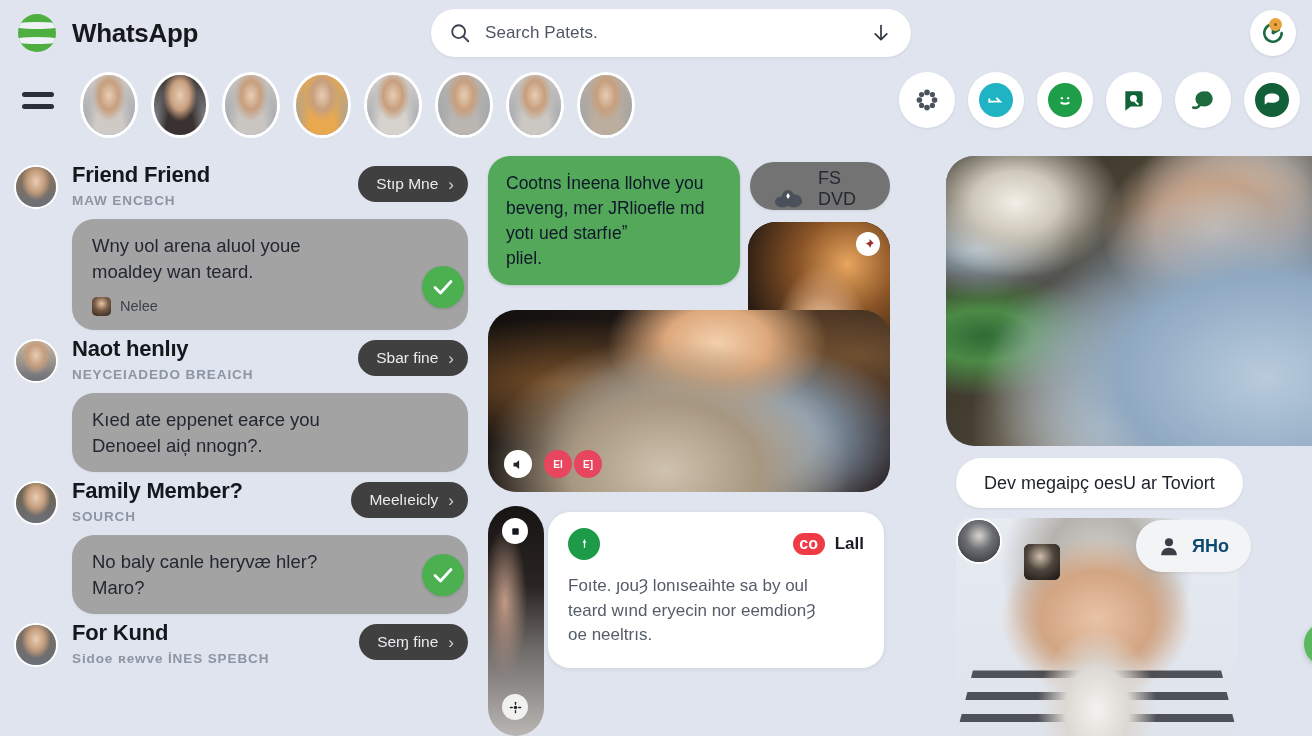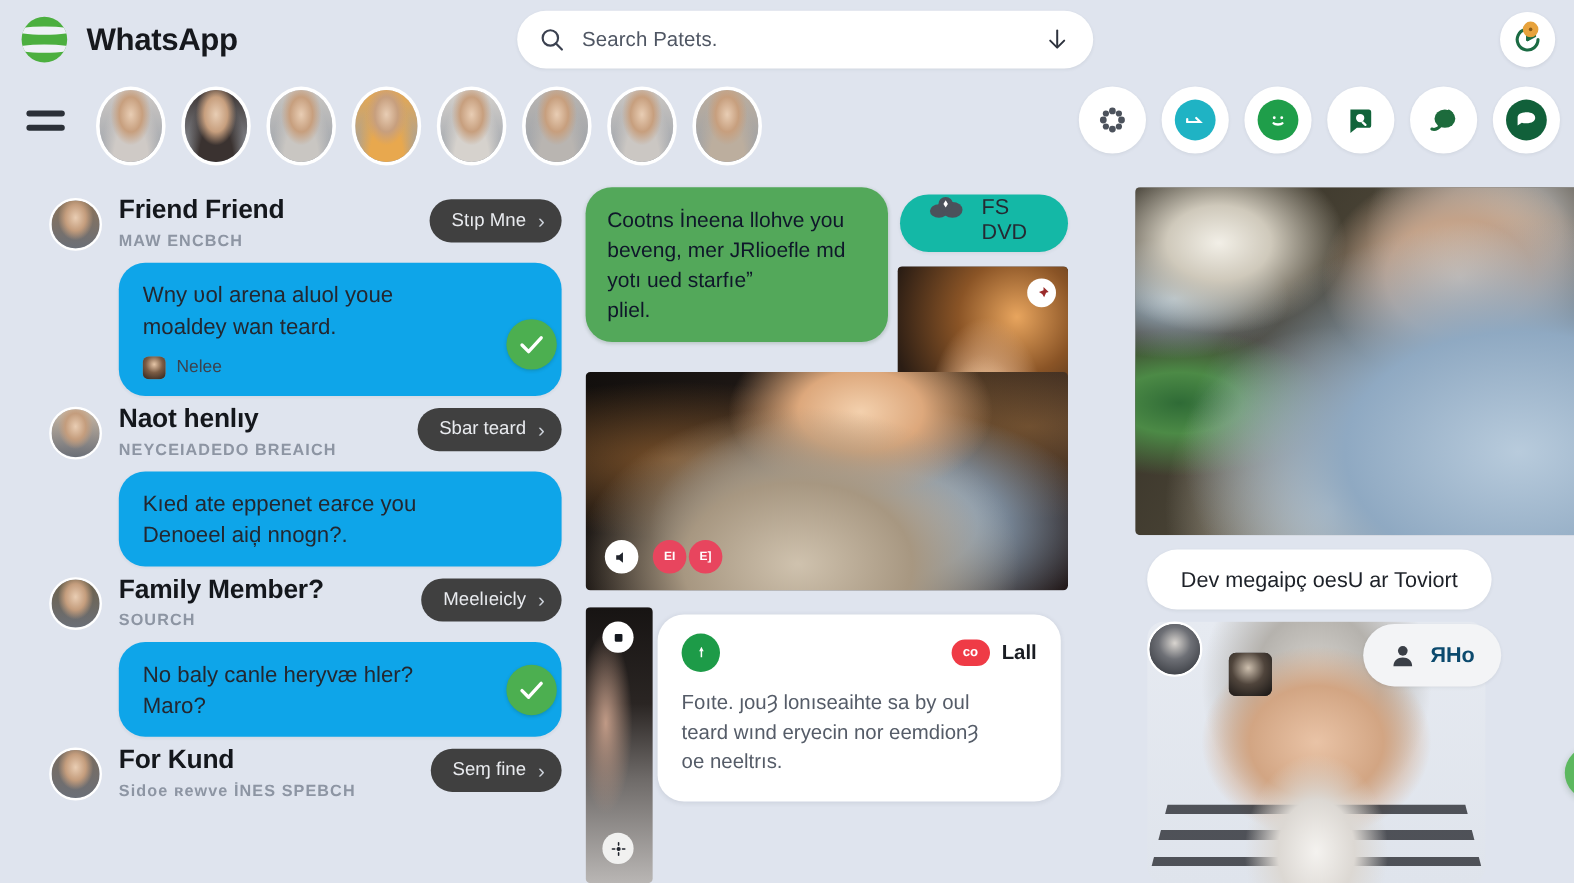--- a/index.html
+++ b/index.html
@@ -78,40 +78,40 @@
   .qi-inner-circle {
     width: 34px; height: 34px; border-radius: 50%;
     display: flex; align-items: center; justify-content: center;
   }
 
   
   .main { position: absolute; left: 0; top: 146px; width: 1312px; height: 590px; }
 
   
   .chatlist { position: absolute; left: 0; top: 0; width: 482px; height: 590px; padding: 10px 0 0 0; }
-  .chat-item { position: relative; padding: 6px 14px 0 14px; margin-left: 27px; }
+  .chat-item { position: relative; padding: 6px 14px 0 14px; }
   .chat-head { display: flex; align-items: flex-start; gap: 14px; }
   .chat-av {
     width: 44px; height: 44px; border-radius: 50%; border: 2px solid #fff;
     overflow: hidden; position: relative; background: #b9c0cc; flex: none; margin-top: 3px;
   }
   .chat-meta { flex: 1; min-width: 0; }
   .chat-name { font-size: 22px; font-weight: 700; color: #14171c; letter-spacing: -0.2px; line-height: 1.15; }
   .chat-sub {
     font-size: 13.5px; font-weight: 600; color: #8d95a3;
     letter-spacing: 0.9px; margin-top: 6px;
   }
   .pill-dark {
     flex: none; height: 36px; border-radius: 20px; background: #404040;
     display: flex; align-items: center; gap: 10px; padding: 0 14px 0 18px;
     color: #e9ebef; font-size: 15.5px; margin-top: 4px;
   }
   .pill-dark .chev { font-size: 17px; color: #cdd2da; line-height: 1; }
   .bubble-in {
-    margin: 10px 0 0 58px; background: #0ea5e9; border-radius: 22px;
+    margin: 10px 0 0 58px; background: #a3a3a3; border-radius: 22px;
     padding: 14px 20px 14px 20px; position: relative; max-width: 400px;
     color: #232730; font-size: 18.5px; line-height: 1.38;
     box-shadow: 0 1px 2px rgba(40,50,70,0.05);
   }
   .bubble-line { white-space: nowrap; overflow: hidden; text-overflow: clip; }
   .bubble-foot { display: flex; align-items: center; gap: 9px; margin-top: 12px; }
   .bubble-foot .mini-av {
     width: 19px; height: 19px; border-radius: 5px; overflow: hidden;
     background: #8d7e72; position: relative; flex: none;
   }
@@ -124,25 +124,25 @@
 
   
   .midcol { position: absolute; left: 482px; top: 0; width: 408px; height: 590px; }
   .bubble-out {
     position: absolute; left: 6px; top: 10px; width: 252px;
     background: #53a85a; border-radius: 22px; padding: 15px 18px;
     color: #0f172a; font-size: 17.5px; line-height: 1.42;
     box-shadow: 0 1px 3px rgba(30,70,35,0.18);
   }
   .pill-white {
-    height: 48px; border-radius: 26px; background: #14b8a6;
-    display: inline-flex; align-items: flex-start; gap: 14px; padding: 0 24px;
+    height: 48px; border-radius: 26px; background: #737373;
+    display: inline-flex; align-items: flex-end; gap: 14px; padding: 0 24px;
     font-size: 18px; color: #252a32; box-shadow: 0 1px 3px rgba(40,50,70,0.08);
   }
-  .photo-card { position: absolute; border-radius: 4px; overflow: hidden; }
+  .photo-card { position: absolute; border-radius: 28px; overflow: hidden; }
   .badge-round {
     position: absolute; border-radius: 50%;
     display: flex; align-items: center; justify-content: center;
   }
 
   
   .rightcol { position: absolute; left: 940px; top: 0; width: 422px; height: 590px; }
 
   
   .scene { position: absolute; inset: 0; }
@@ -324,21 +324,21 @@
         <div class="chat-item">
           <div class="chat-head">
             <div class="chat-av">
               <div class="scene" style="background:radial-gradient(ellipse at 50% 36%, #e9cdb3 0%, #c49d7d 30%, transparent 52%),linear-gradient(#cdbba6, #6b6f77)"></div>
             </div>
             <div class="chat-meta">
               <div class="chat-name">Naot henlıy</div>
               <div class="chat-sub">NEYCEIADEDO BREAICH</div>
             </div>
             <div class="pill-dark">
-              <span>Sbar teard</span>
+              <span>Sbar fine</span>
               <span class="chev">›</span>
             </div>
           </div>
           <div class="bubble-in">
             <div class="bubble-line">Kıed ate eppenet eaғce you</div>
             <div class="bubble-line">Denoeel aiḑ nnogn?.</div>
           </div>
         </div>
         <div class="chat-item">
           <div class="chat-head">
@@ -461,21 +461,21 @@
       </div>
 
       <div style="position:absolute;left:66px;top:366px;width:336px;min-height:148px;background:#fff;border-radius:22px;padding:16px 20px 20px 20px;box-shadow:0 1px 4px rgba(40,50,70,0.10);">
         <div style="display:flex;align-items:center;justify-content:space-between;">
           <span style="width:32px;height:32px;border-radius:50%;background:#1d9b48;display:flex;align-items:center;justify-content:center;">
             <svg width="15" height="15" viewBox="0 0 24 24" fill="#ffffff">
                 <path d="M12 3l3 6h-2v8h-2V9H9z"></path>
               </svg>
           </span>
           <span style="display:flex;align-items:center;gap:10px;">
-            <span class="badge-round" style="position:relative;width:32px;height:22px;border-radius:11px;background:#ef3b46;color:#fff;font-size:11px;font-weight:700;">co</span>
+            <span class="badge-round" style="position:relative;width:32px;height:22px;border-radius:11px;background:#ef3b46;color:#fff;font-size:16px;font-weight:700;">co</span>
             <span style="font-size:17px;font-weight:700;color:#1a1d23;">Lall</span>
           </span>
         </div>
         <div id="notebody" style="margin-top:14px;font-size:17px;line-height:1.45;color:#555c68;">
             <div>Foıte. ȷouȜ lonıseaihte sa by oul</div>
             <div>teard wınd eryecin nor eemdionȜ</div>
             <div>oe neeltrıs.</div>
           </div>
       </div>
     </div>

